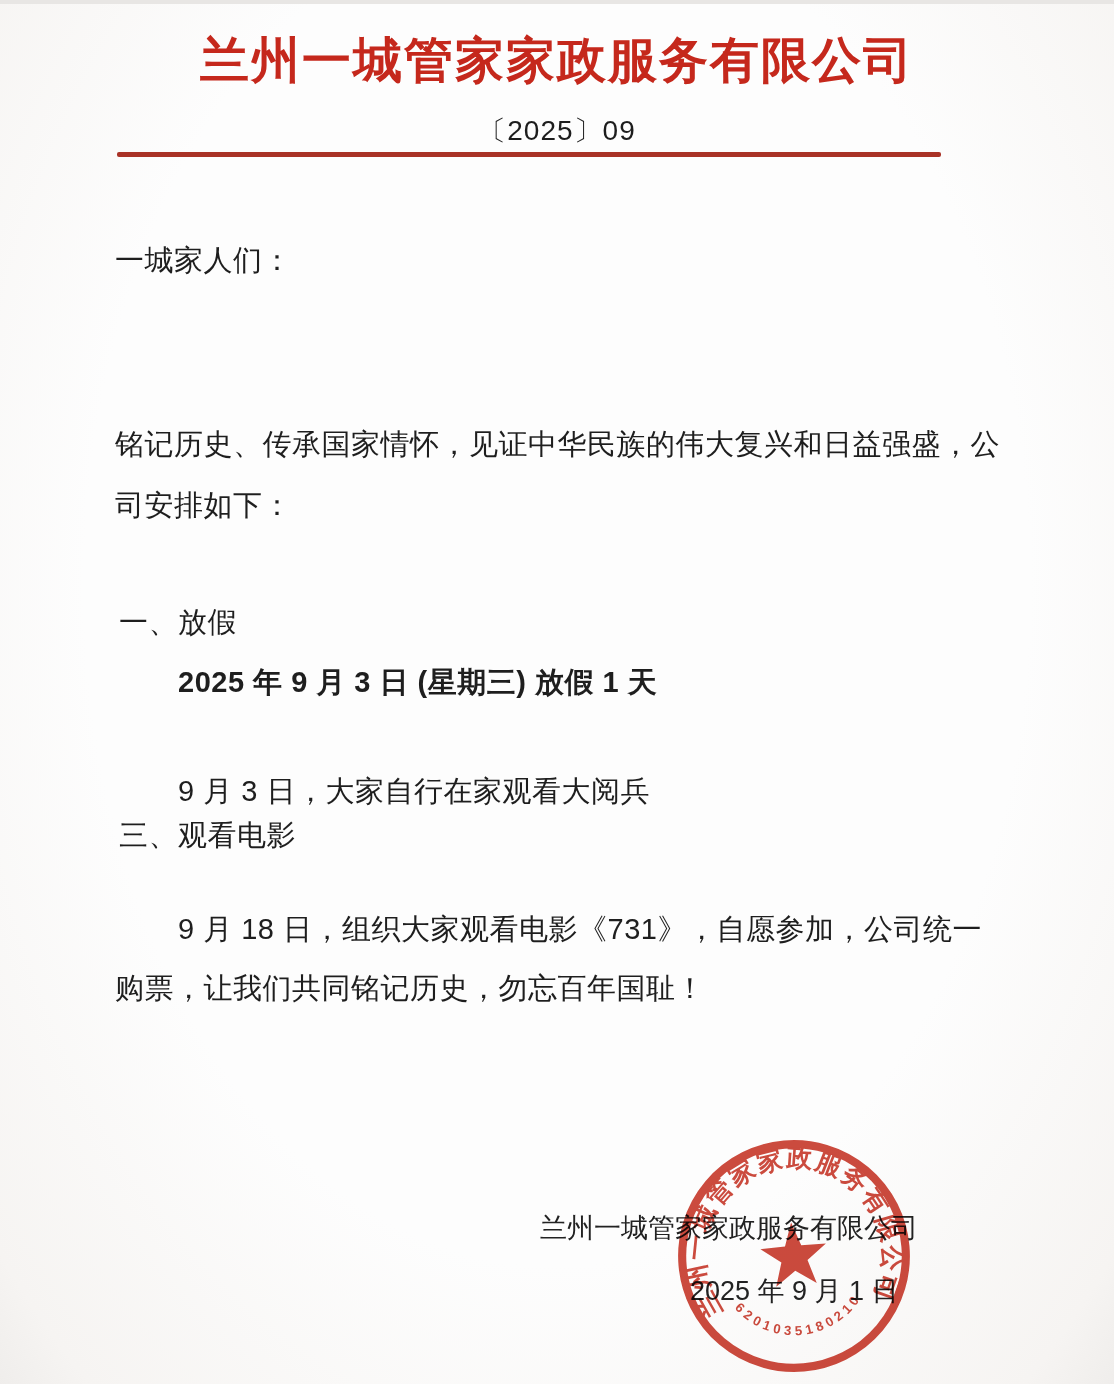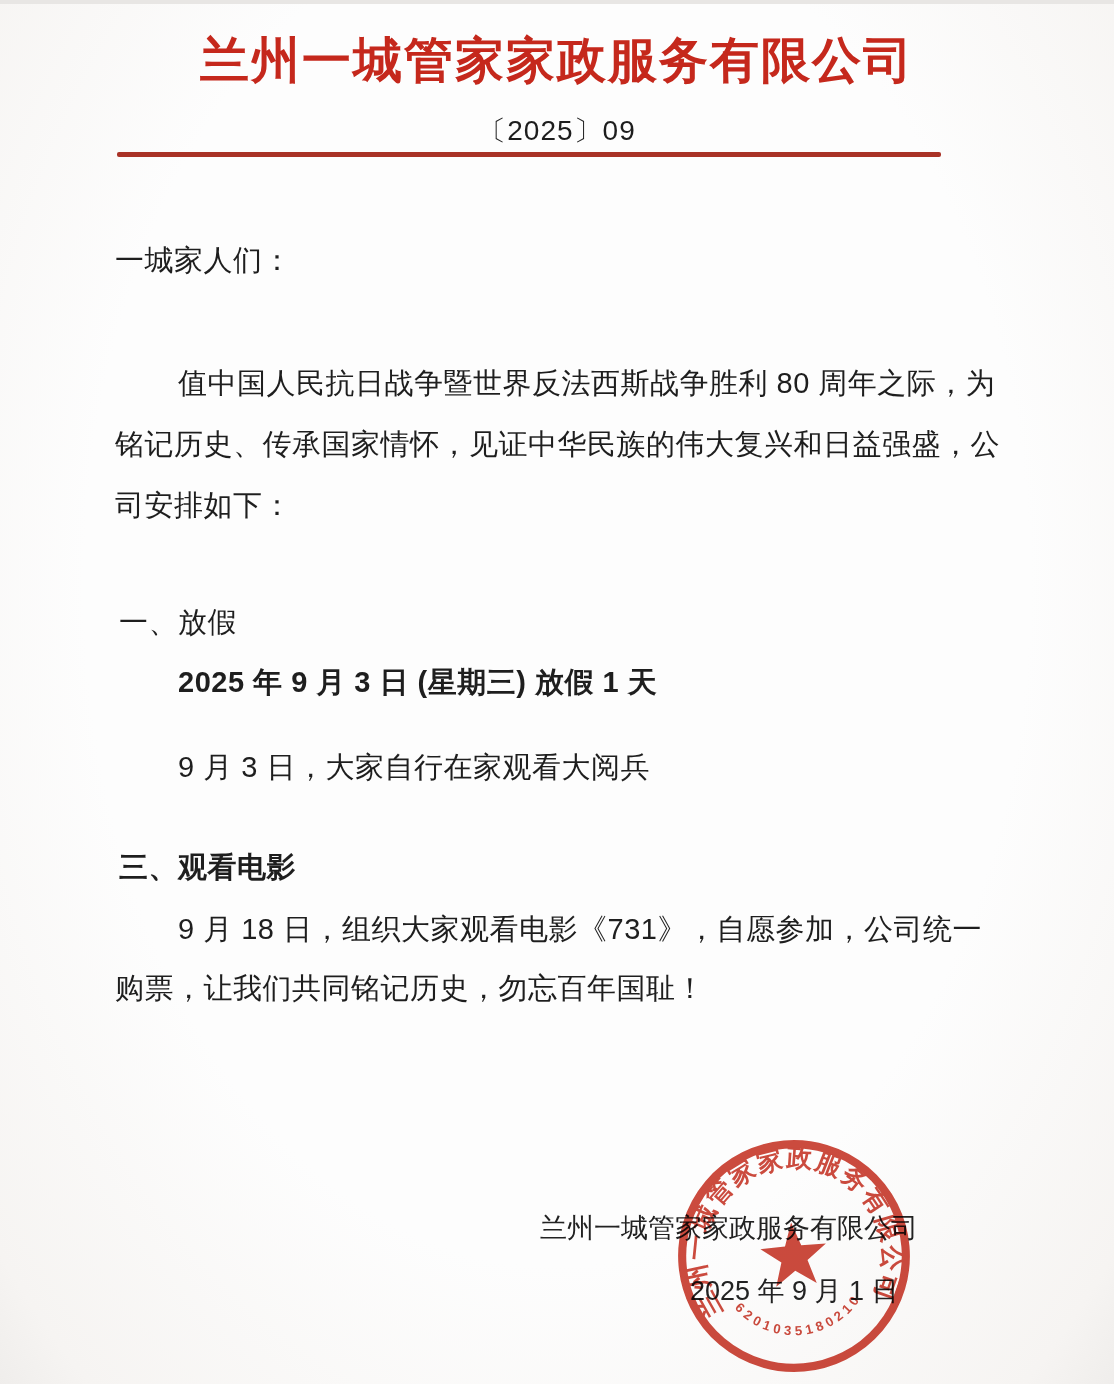--- a/index.html
+++ b/index.html
@@ -37,24 +37,24 @@
     border-radius:2px;
   }
   .body-text{font-size:29px;color:#1e1e1e;letter-spacing:0.5px;}
   .salutation{top:237px;left:115px;}
   .intro-1{top:360px;left:178px;}
   .intro-2{top:421px;left:115px;}
   .intro-3{top:482px;left:115px;}
   .item-head{left:119px;font-weight:500;}
   .head-1{top:599px;}
   .head-2{top:722px;}
-  .head-3{top:844px;font-weight:bold;}
+  .head-3{top:812px;}
   .item-detail{left:178px;}
   .detail-1{top:659px;font-weight:bold;}
-  .detail-2{top:744px;}
+  .detail-2{top:768px;}
   .detail-3a{top:906px;}
   .detail-3b{top:965px;left:115px;}
   .sig-company{top:1206px;left:540px;font-size:27px;z-index:2;}
   .sig-date{top:1269px;left:690px;font-size:27px;z-index:2;}
   .stamp{
     position:absolute;
     top:1130px;left:672px;
     width:244px;height:244px;
     z-index:5;
     mix-blend-mode:multiply;
@@ -68,21 +68,20 @@
 <div class="page">
 
   <div class="abs doc-title">兰州一城管家家政服务有限公司</div>
 
   <div class="abs doc-number">〔2025〕09</div>
 
   <div class="abs red-divider"></div>
 
   <div class="abs body-text salutation">一城家人们：</div>
 
-  <div class="abs body-text intro-1">值中国人民抗日战争暨世界反法西斯战争胜利 80 周年之际，为</div>
   <div class="abs body-text intro-3">司安排如下：</div>
   <div class="abs body-text intro-2">铭记历史、传承国家情怀，见证中华民族的伟大复兴和日益强盛，公</div>
 
   <div class="abs body-text item-head head-1">一、放假</div>
   <div class="abs body-text item-detail detail-1">2025 年 9 月 3 日 (星期三) 放假 1 天</div>
 
   <div class="abs body-text item-detail detail-2">9 月 3 日，大家自行在家观看大阅兵</div>
 
   <div class="abs body-text item-head head-3">三、观看电影</div>
   <div class="abs body-text item-detail detail-3a">9 月 18 日，组织大家观看电影《731》，自愿参加，公司统一</div>

